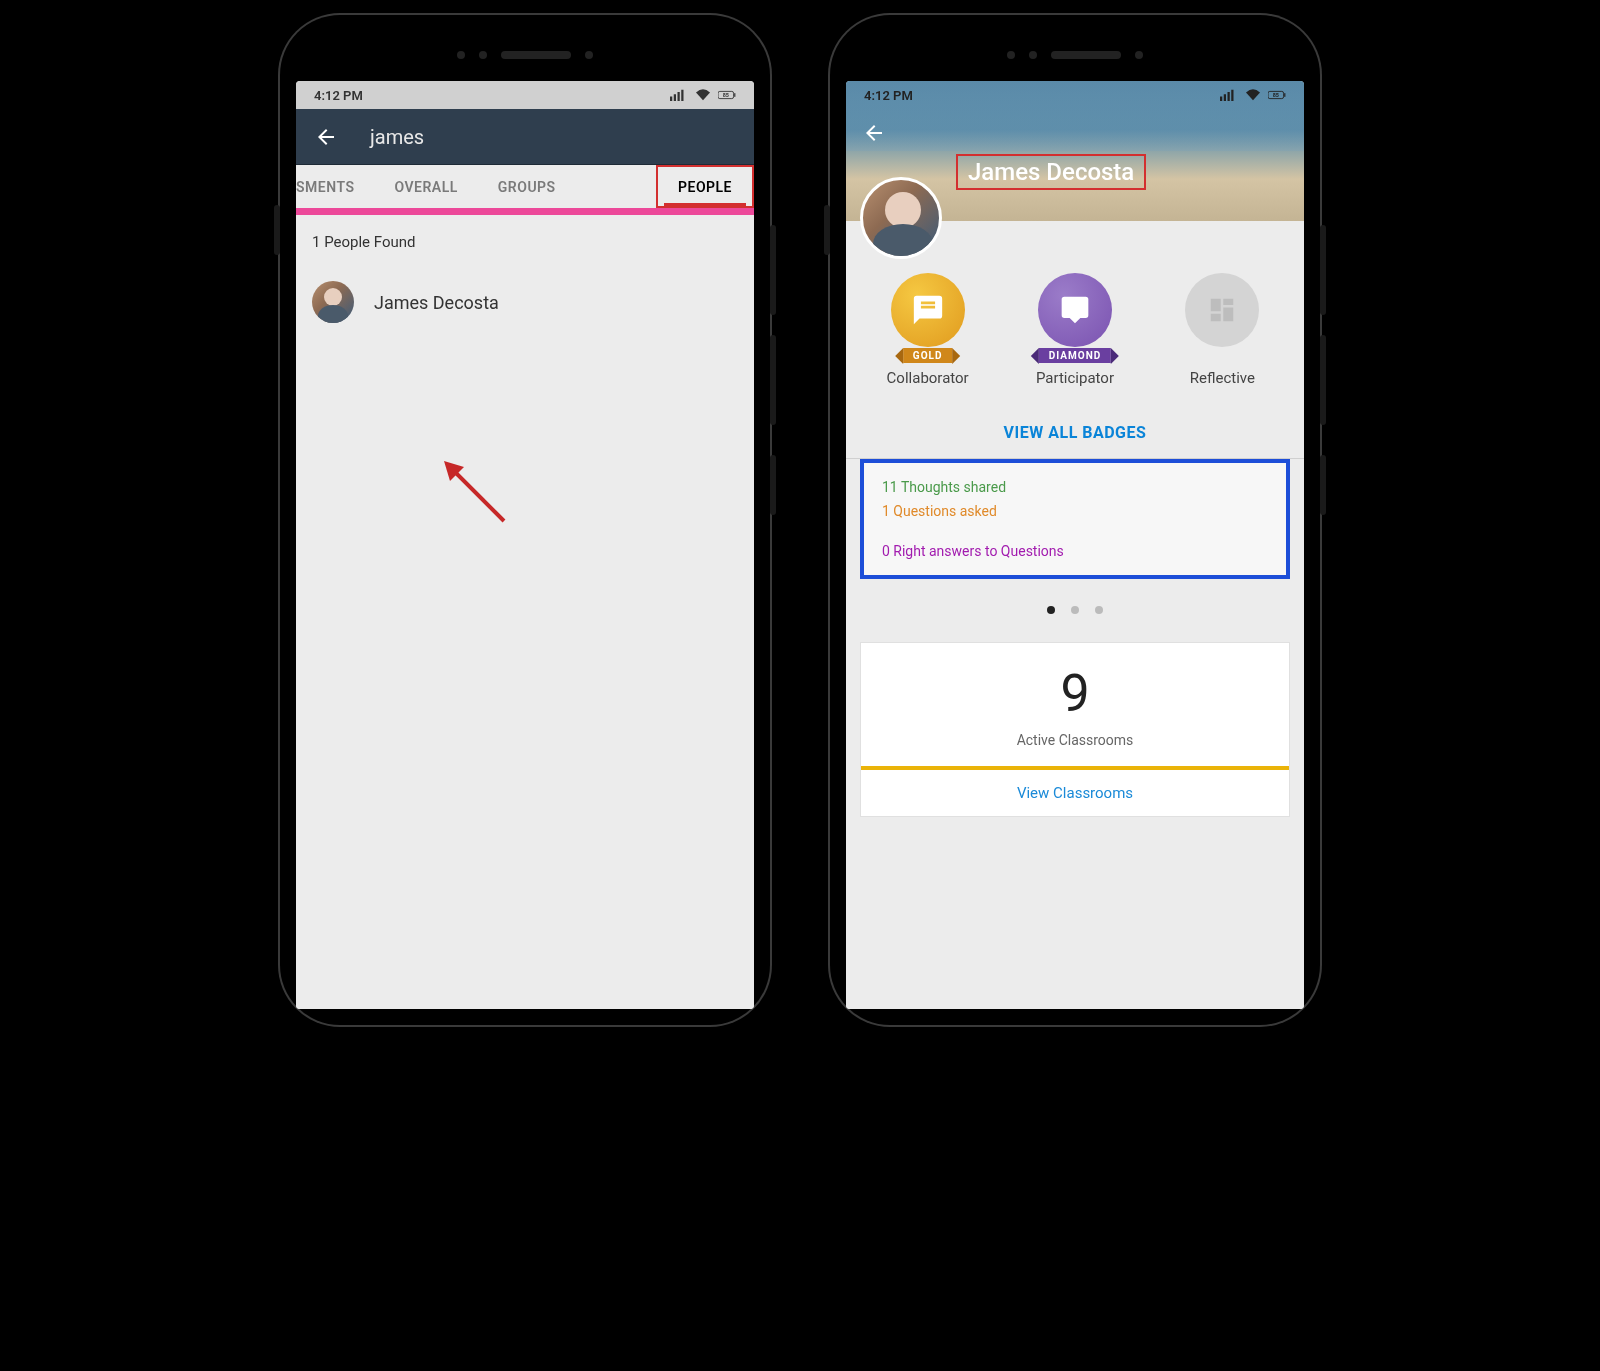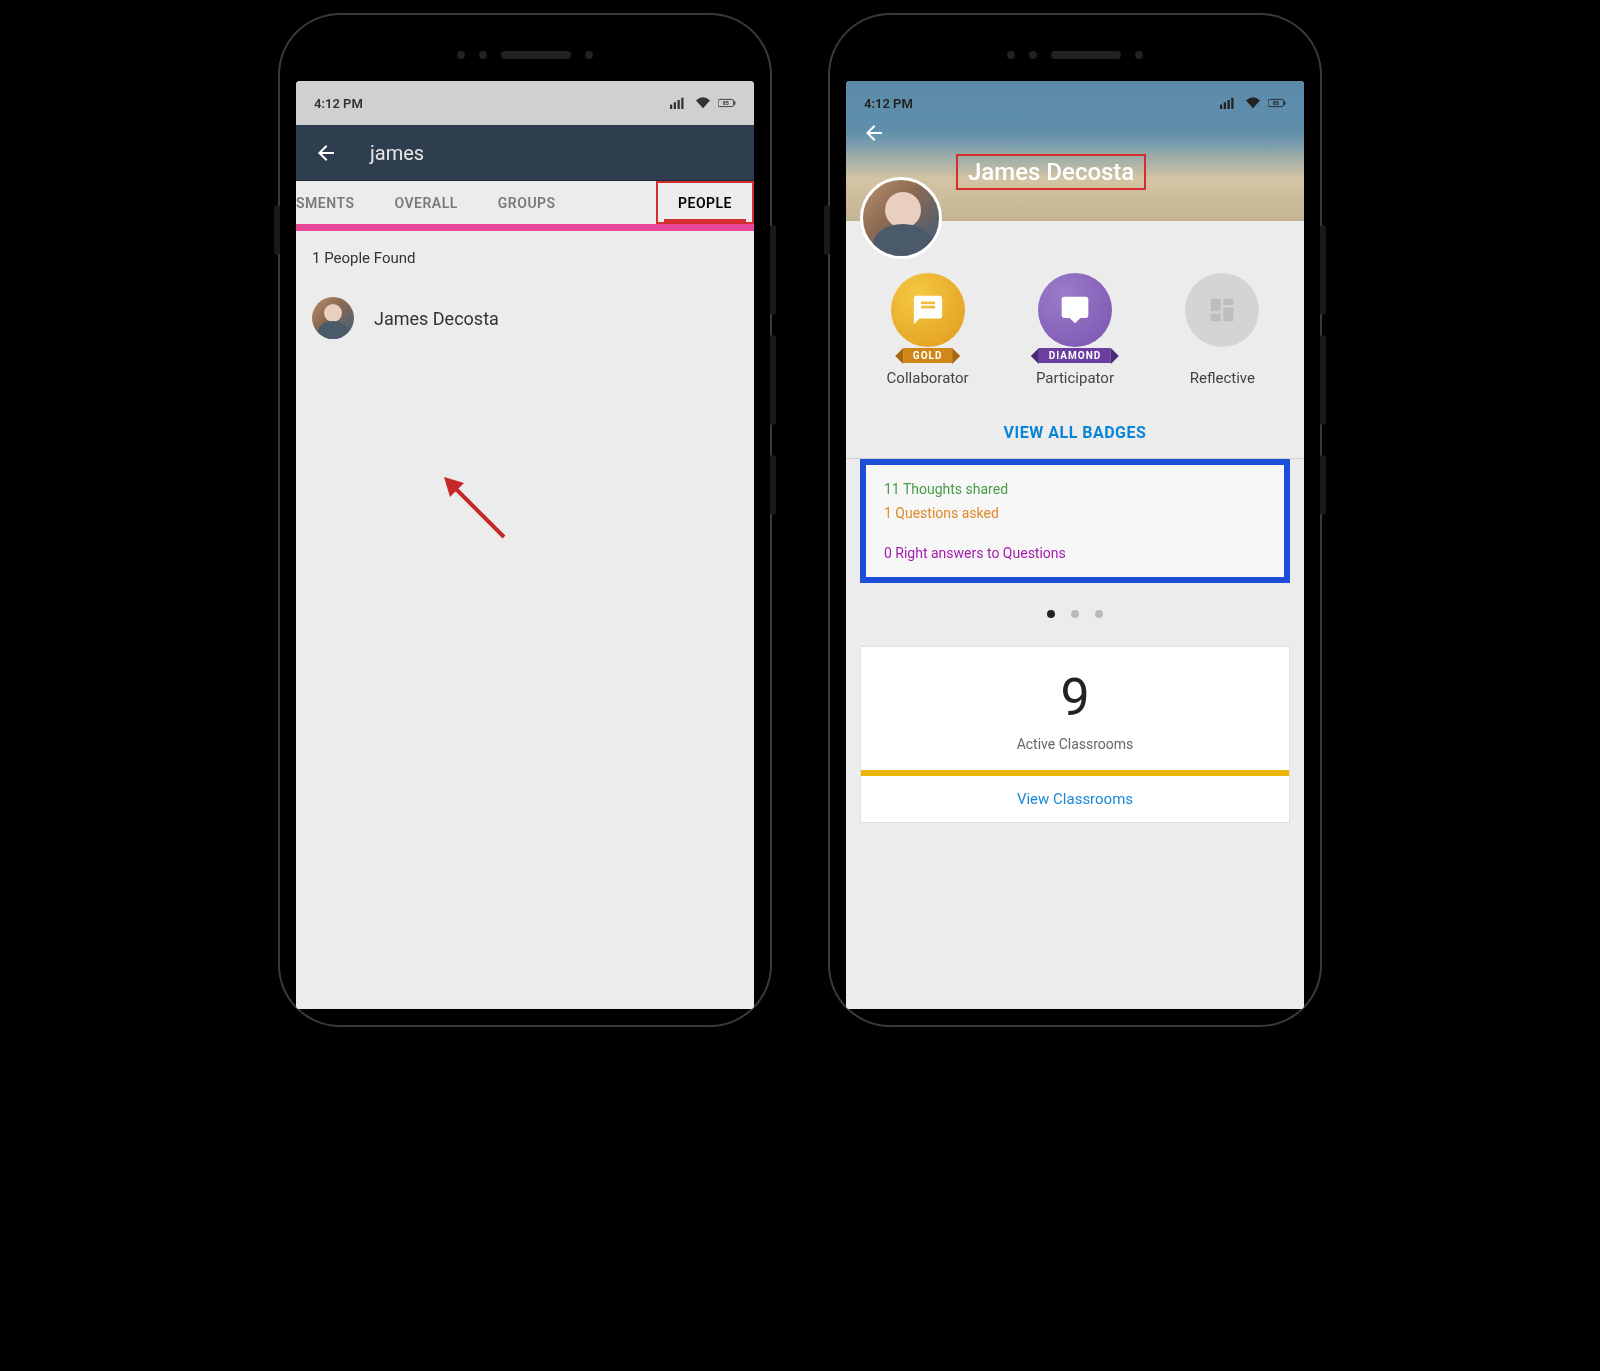--- a/index.html
+++ b/index.html
@@ -43,21 +43,21 @@
     position: absolute;
     top: 66px; left: 16px; right: 16px; bottom: 16px;
     background: #ececec;
     border-radius: 4px;
     overflow: hidden;
     display: flex;
     flex-direction: column;
   }
   
   .statusbar {
-    height: 44px;
+    height: 28px;
     display: flex;
     align-items: center;
     justify-content: space-between;
     padding: 0 18px;
     font-size: 13px;
     font-weight: 600;
     color: #333;
     gap: 28px;
   }
   .statusbar.dark { background: #d0d0d0; }
@@ -237,40 +237,40 @@
     text-align: center;
     padding: 16px 0;
     border-bottom: 1px solid #d0d0d0;
   }
   .view-badges a { color: #0a84d8; font-weight: 700; font-size: 16px; letter-spacing: 0.5px; cursor:pointer;}
   .section-title { font-size: 15px; color: #444; padding: 18px 16px 12px; }
   .stats-card {
     background: #f7f7f7;
     margin: 0 14px;
     padding: 16px 18px;
-    border: 6px solid #1d4ed8;
+    border: 4px solid #1d4ed8;
   }
   .stats-card .line { font-size: 14px; margin-bottom: 8px; }
   .stats-card .line:last-child{ margin-bottom:0;}
   .c-green { color: #4a9a4a; }
   .c-orange { color: #e08a2a; }
   .c-blue { color: #a21caf; margin-top: 24px; }
   .pager { text-align: center; padding: 20px 0 24px; }
   .pager .pdot { display:inline-block; width:8px; height:8px; border-radius:50%; background:#bbb; margin:0 6px;}
   .pager .pdot.on { background:#222; }
   .classrooms-card {
     background: #fff;
     margin: 0 14px;
     border: 1px solid #e0e0e0;
     text-align: center;
     padding: 20px 0 0;
   }
   .big-num { font-size: 52px; font-weight: 400; color: #222; }
   .sub-label { font-size: 14px; color: #666; margin-top: 8px; margin-bottom: 18px;}
-  .card-link { border-top: 6px solid #eab308; padding: 14px 4px; color:#1a8ad8; font-size:15px; cursor:pointer;}
+  .card-link { border-top: 4px solid #eab308; padding: 14px 4px; color:#1a8ad8; font-size:15px; cursor:pointer;}
 </style>
 </head>
 <body>
 
 <div class="phone">
   <div class="side-btn left1"></div>
   <div class="side-btn right1"></div>
   <div class="side-btn right2"></div>
   <div class="side-btn right3"></div>
   <div class="speaker">

